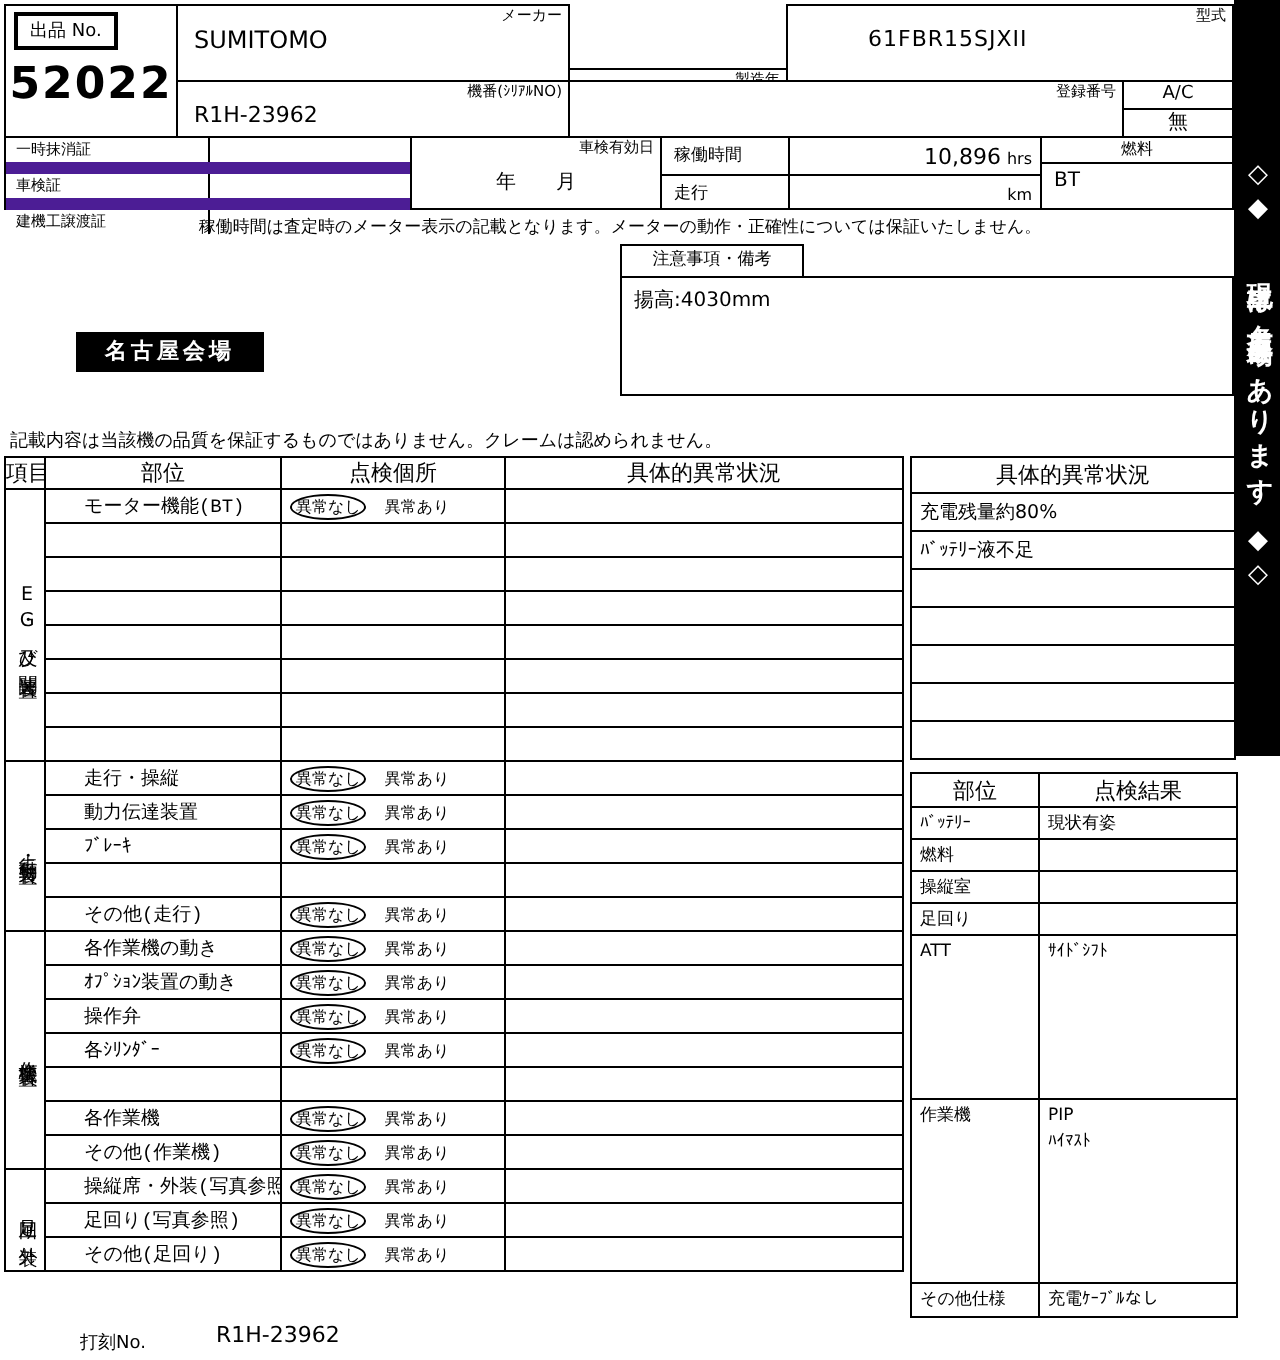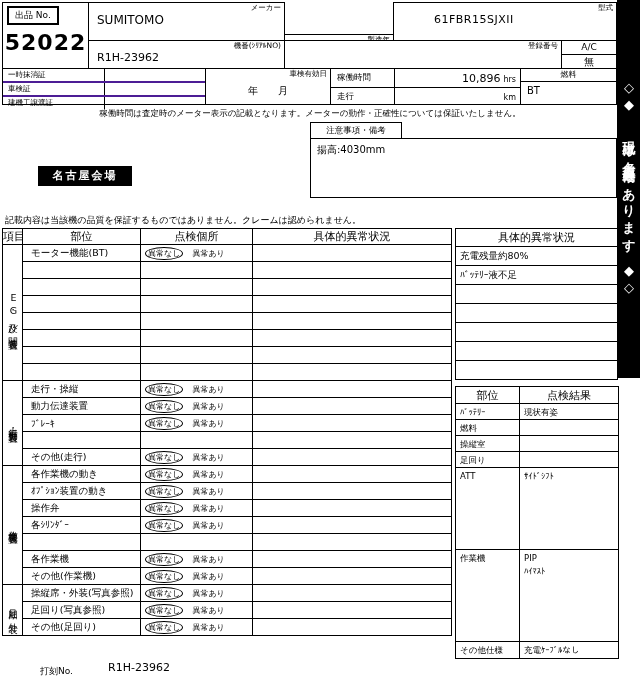--- a/index.html
+++ b/index.html
@@ -11,21 +11,21 @@
 
   
   .exhibit-label{display:inline-block;border:2px solid #000;font-size:9px;padding:1px 6px;margin:3px 0 0 4px;}
   .exhibit-no{font-size:22px;font-weight:bold;text-align:center;letter-spacing:1px;margin-top:5px;}
 
   
   .ac-top{height:13px;border-bottom:1px solid #000;text-align:center;font-size:9px;line-height:13px;}
   .ac-bottom{text-align:center;font-size:10px;line-height:13px;}
 
   
-  .doc-row{height:12px;display:flex;border-bottom:2px solid #4c1d95;}
+  .doc-row{height:12px;display:flex;border-bottom:6px solid #4c1d95;}
   .doc-row:last-child{border-bottom:none;}
   .doc-label{width:96px;border-right:1px solid #000;font-size:7.5px;line-height:11px;padding-left:5px;}
 
   
   .hrow{height:18px;display:flex;align-items:center;}
   .hrow:first-child{border-bottom:1px solid #000;height:18px;}
   .hlabel{width:64px;border-right:1px solid #000;font-size:8.5px;height:100%;display:flex;align-items:center;padding-left:6px;box-sizing:border-box;}
   .hvalue{flex:1;text-align:right;font-size:11px;padding-right:4px;}
   .hunit{font-size:8px;margin-left:3px;}
 
@@ -48,21 +48,21 @@
 
   table{border-collapse:collapse;table-layout:fixed;background:#fff;}
   th,td{border:1px solid #000;padding:0;overflow:hidden;white-space:nowrap;}
   th{font-weight:normal;font-size:11px;}
 
   .main-table{position:absolute;left:2px;top:228px;width:449px;}
   .main-table thead tr{height:16px;}
   .main-table tbody tr{height:17px;}
   .group-cell{writing-mode:vertical-rl;text-orientation:upright;text-align:center;font-size:9.5px;
               letter-spacing:1px;vertical-align:middle;}
-  .part-cell{font-size:9.5px;padding-left:8px;}
+  .part-cell{font-size:9.5px;padding-left:19px;font-family:Liberation Mono, monospace;}
   .point-cell{font-size:8px;}
   .mark{display:inline-block;}
   .mark.ok{margin-left:4px;}
   .mark.ng{margin-left:9px;}
   .circled{border:1px solid #000;border-radius:50%;padding:0 2px;text-align:right;}
 
   .tableA{position:absolute;left:455px;top:228px;width:163px;}
   .tableA thead tr{height:18px;}
   .tableA tbody tr{height:19px;}
   .tableA td{font-size:9.5px;padding-left:4px;}

